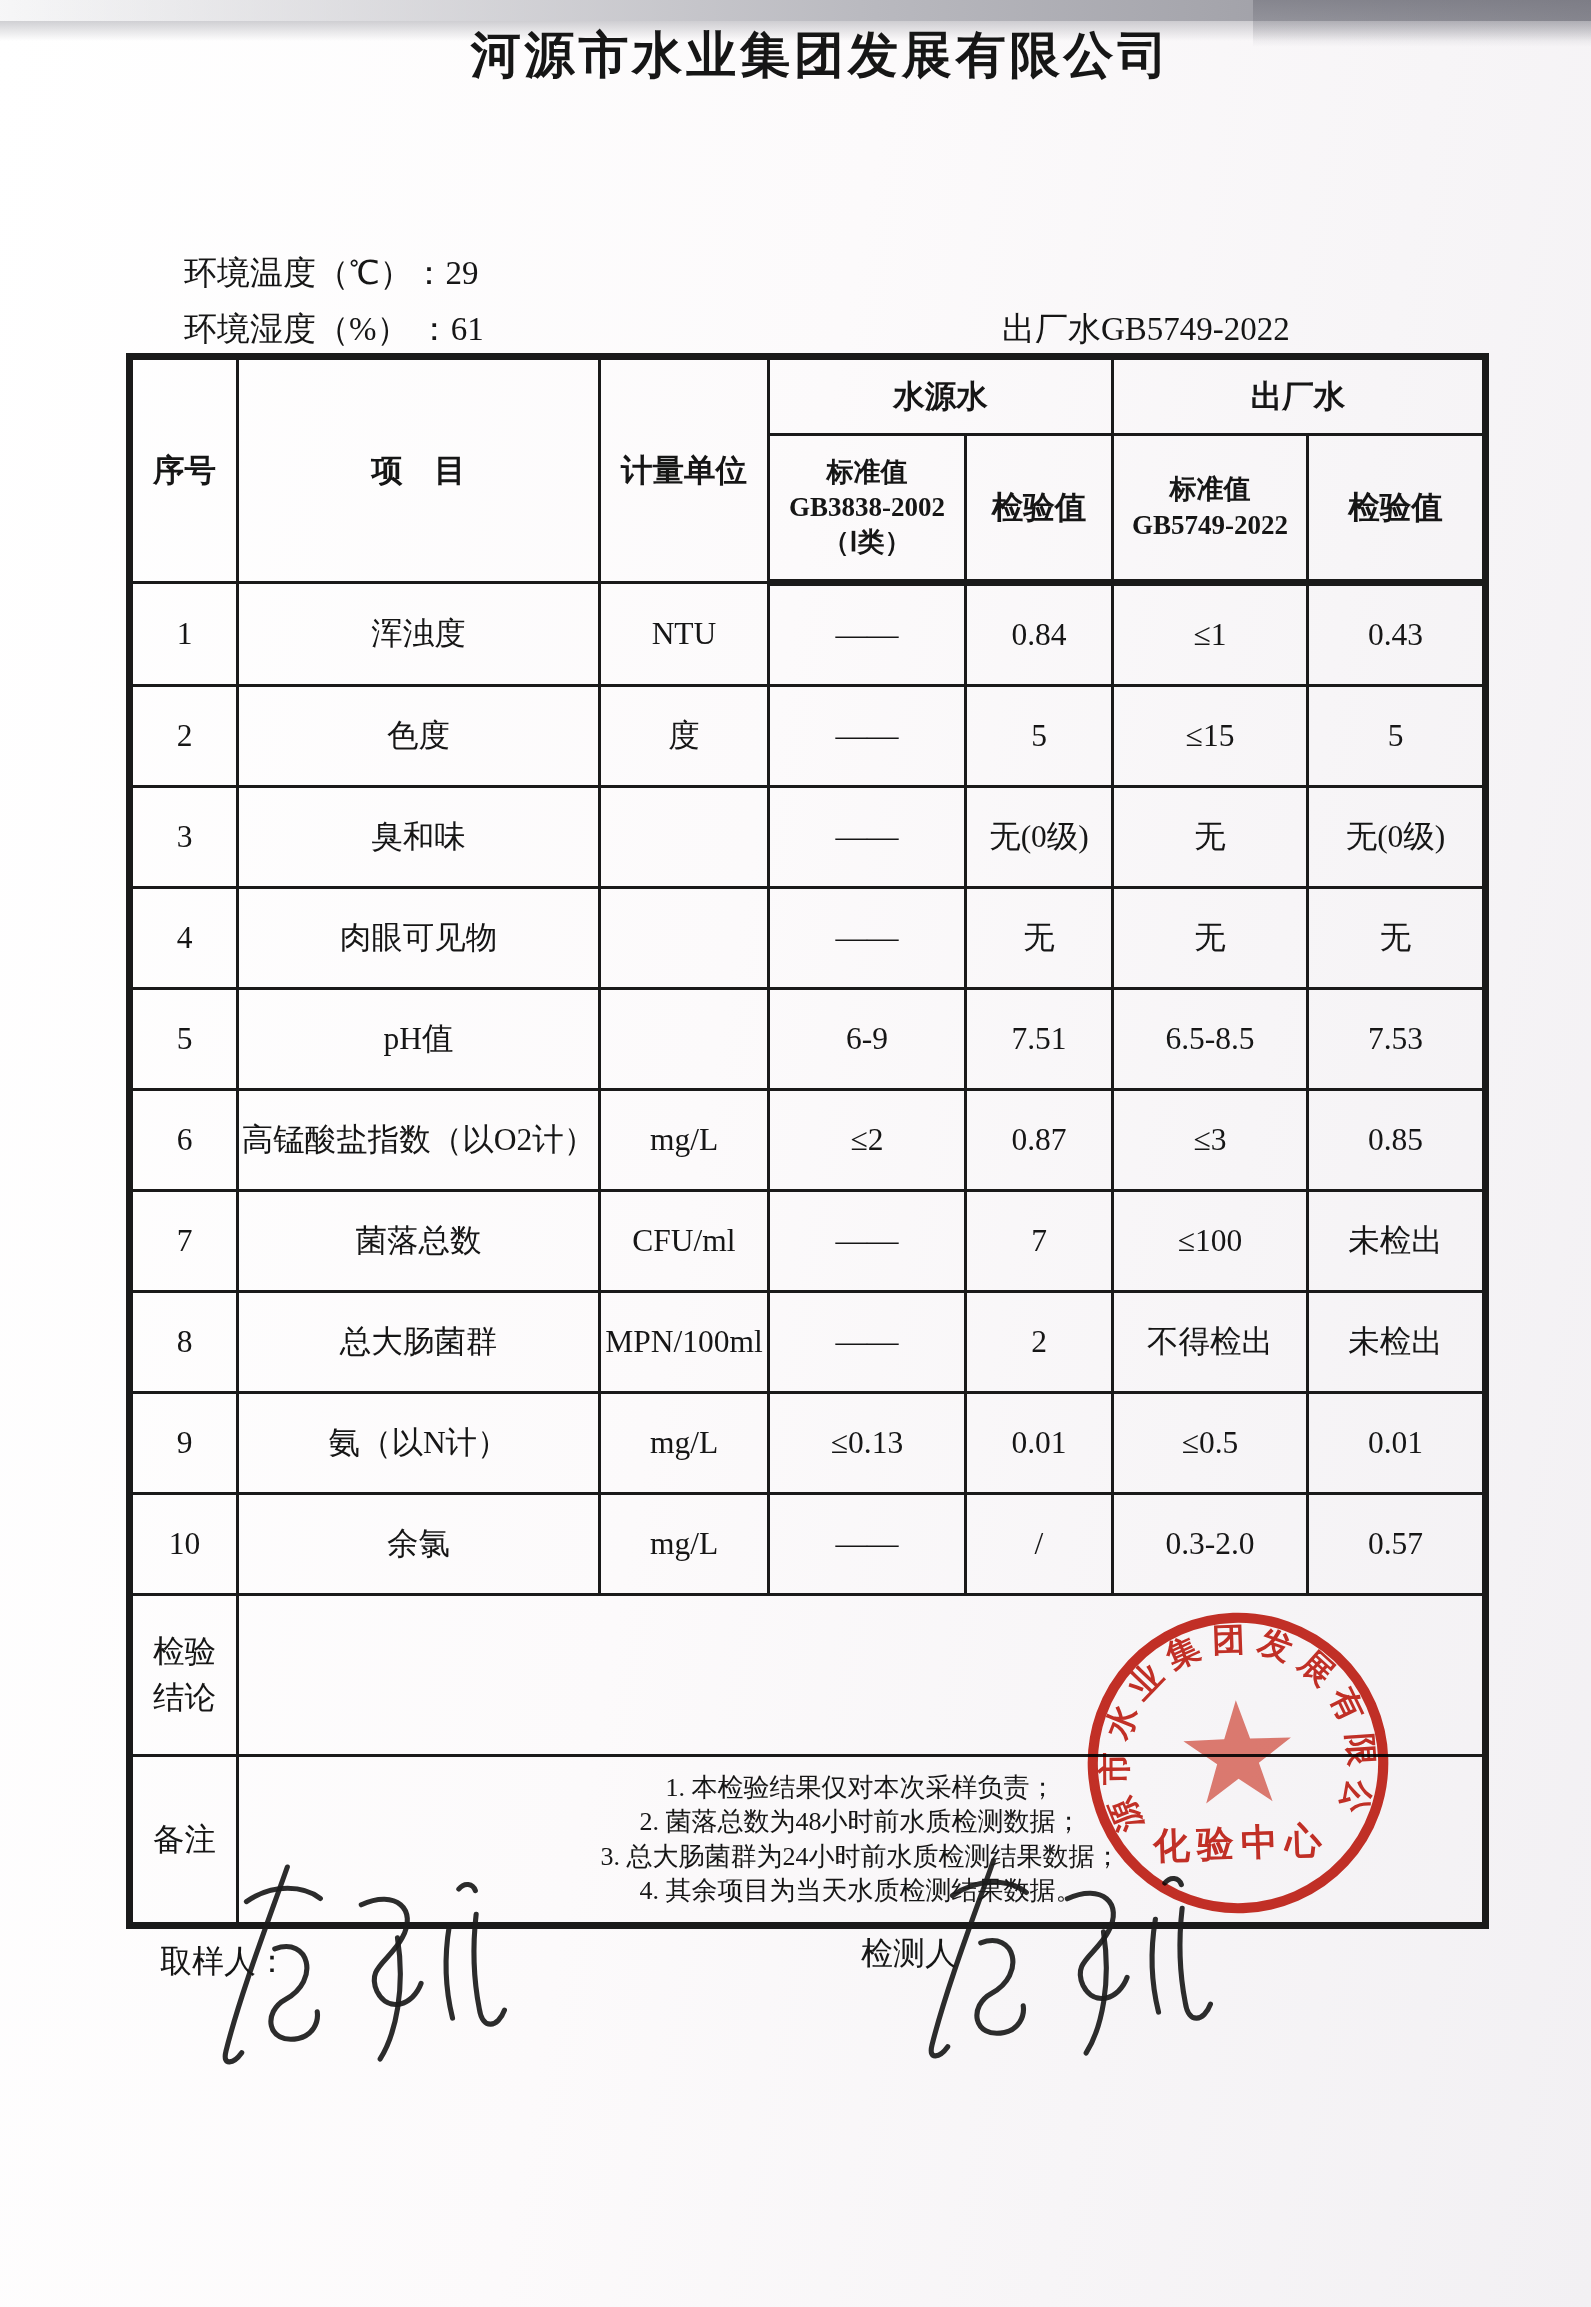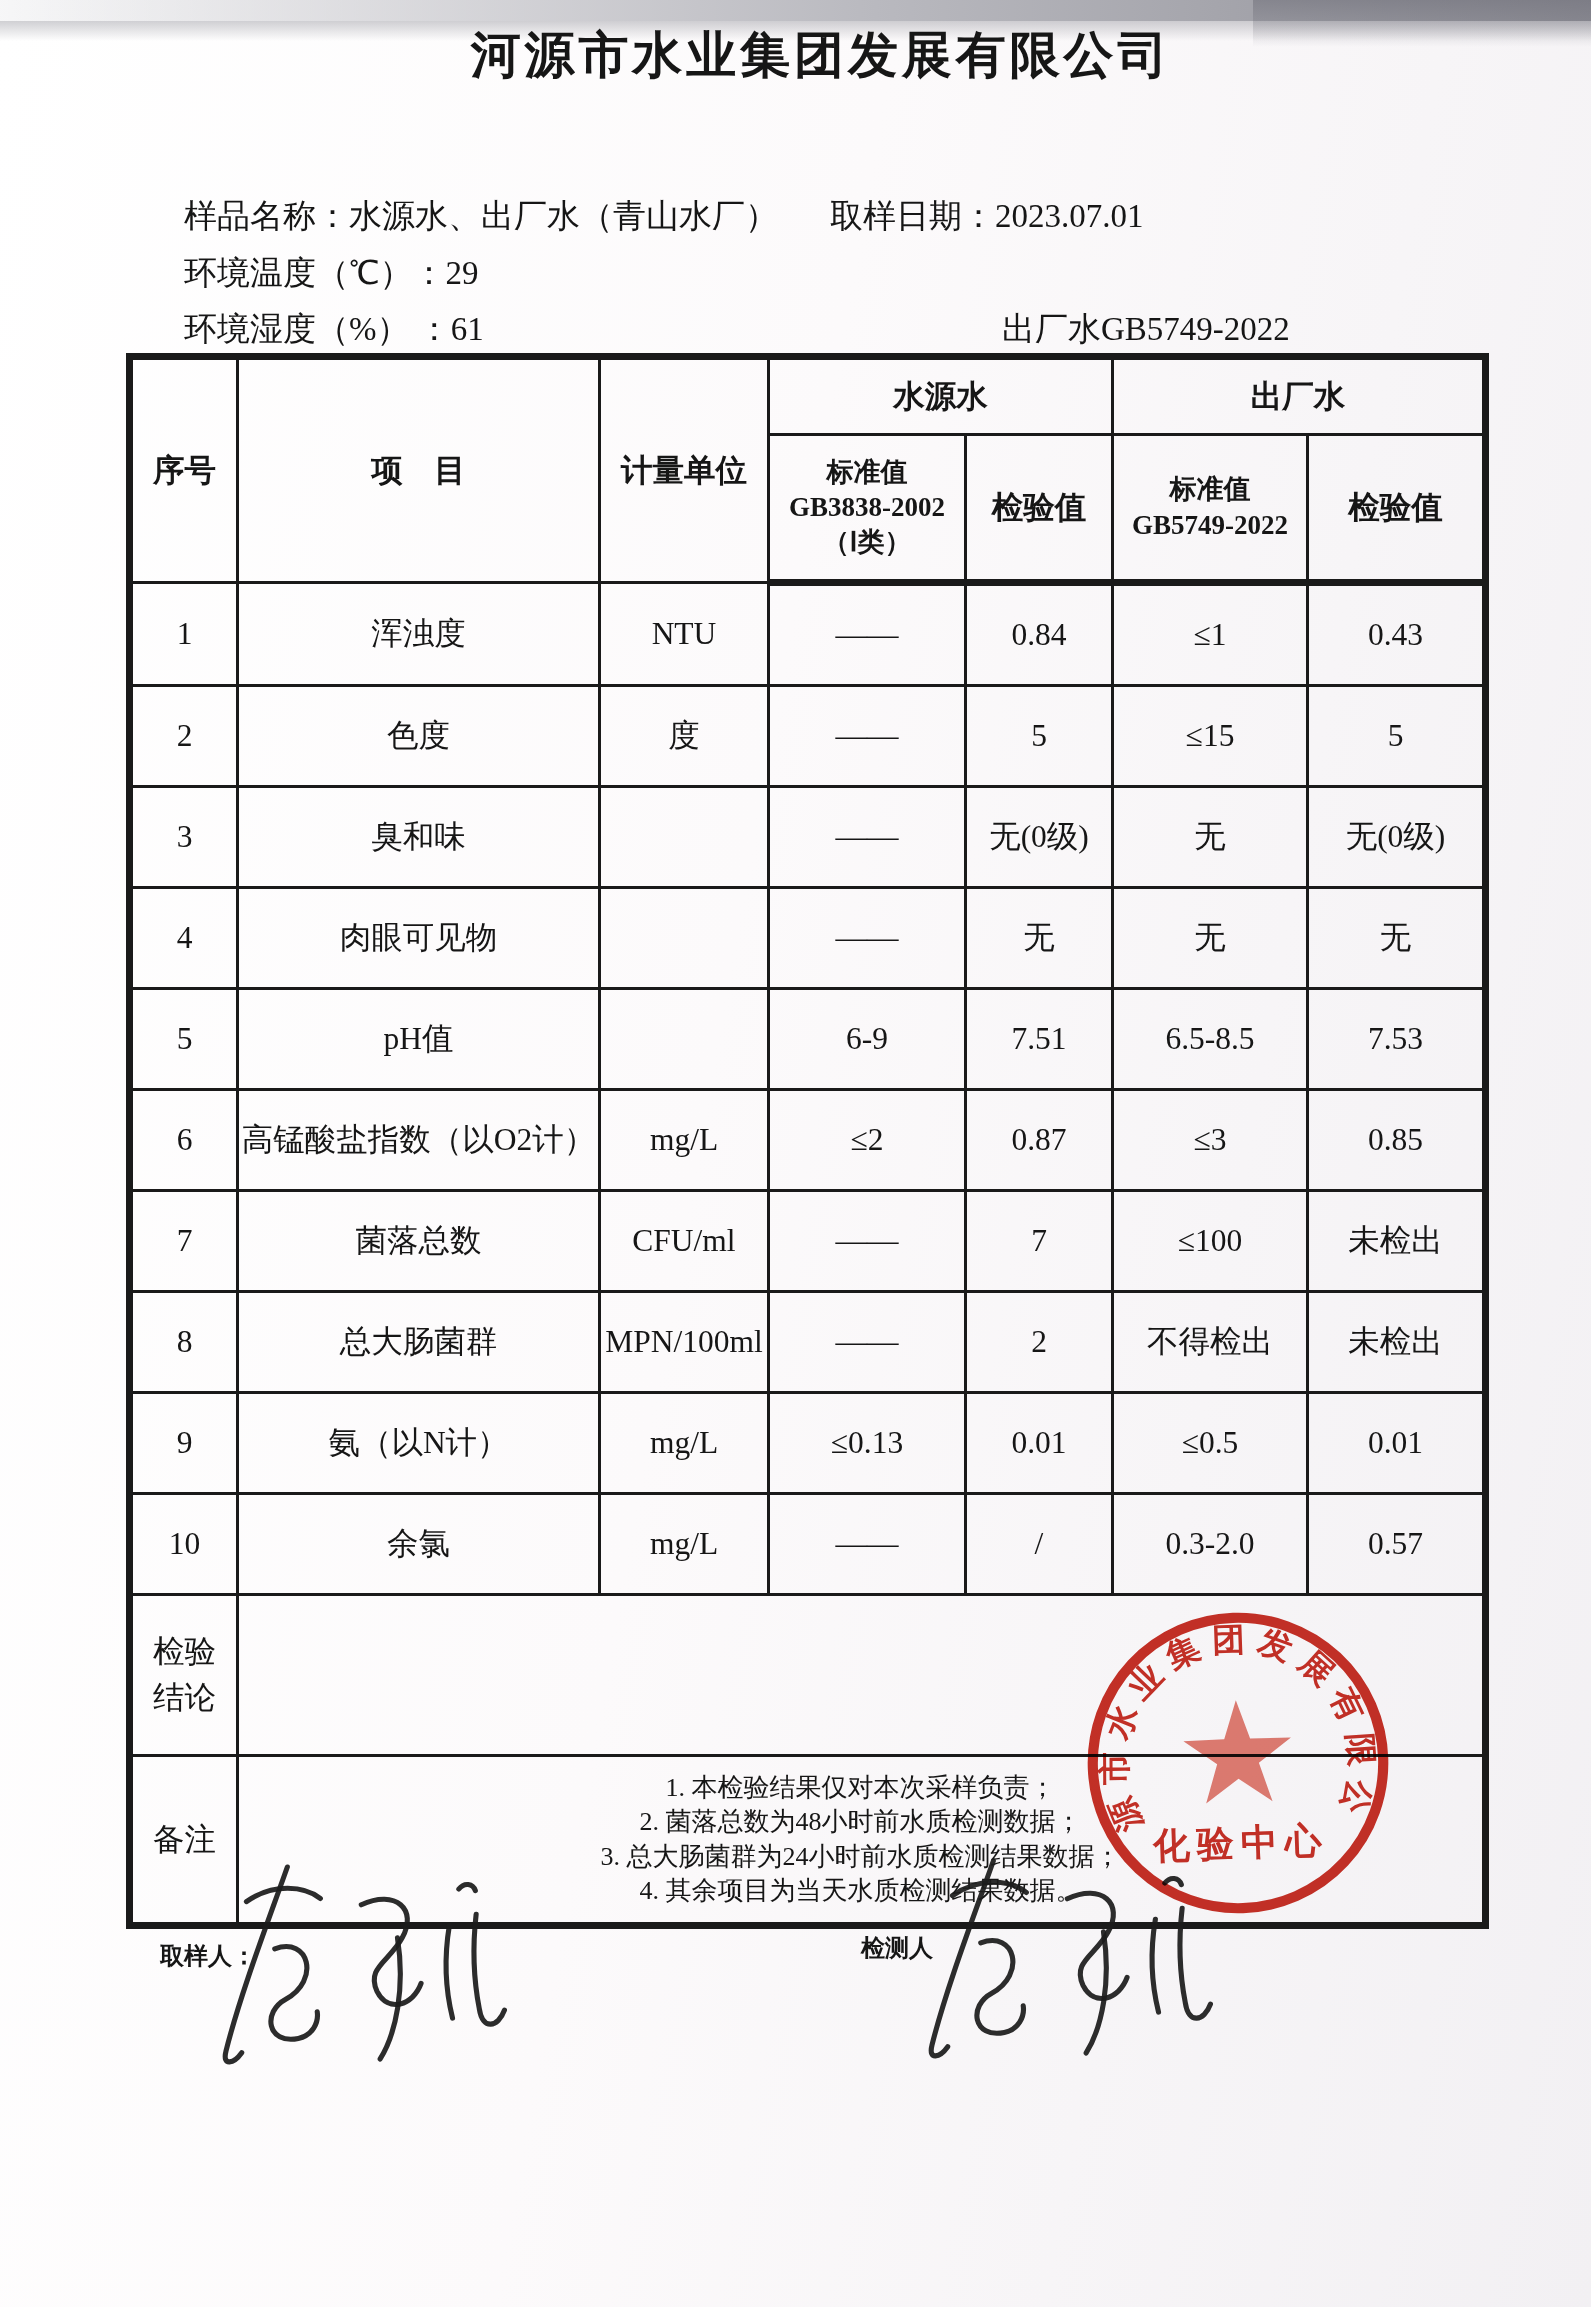--- a/index.html
+++ b/index.html
@@ -33,41 +33,38 @@
   table.main thead tr.h2 th{height:143px;border-bottom-width:7.9px;}
   table.main tbody tr.data td{height:98px;font-weight:400;}
   .std-small{font-size:27px;line-height:1.3;font-weight:600;}
   td.item{text-align:left;padding-left:15.8px;}
   tr.concl td{height:158px;}
   tr.remark td{height:165px;}
   td.notes{text-align:left;padding:6.3px 6.3px 6.3px 11px;}
   .note-line{font-size:26px;line-height:1.32;white-space:nowrap;}
   .two-line{line-height:1.45;}
 
-  .sig-label{position:absolute;font-size:24px;z-index:5;white-space:nowrap;font-weight:bold;}
+  .sig-label{position:absolute;font-size:32px;z-index:5;white-space:nowrap;}
   .sig{position:absolute;z-index:6;}
   .sig path{fill:none;stroke:#1c1c1c;stroke-width:6.5;stroke-linecap:round;stroke-linejoin:round;opacity:.93;}
 
   .stamp{position:absolute;left:1081px;top:1606px;width:314px;height:314px;z-index:7;
     mix-blend-mode:multiply;opacity:.95;transform:rotate(-2deg);}
 </style>
 </head>
 <body>
 
 <div class="page">
 
   <div class="scan-band"></div>
   <div class="scan-band-fade"></div>
   <div class="scan-corner"></div>
 
   <div class="company-title">河源市水业集团发展有限公司</div>
 
-  <div class="info-seg" style="left:184px;top:197px;">
-    <span>样品名称：</span><span>水源水、出厂水（青山水厂）</span><span class="gap"></span><span>取样日期：</span><span>2023.07.01</span>
-  </div>
   <div class="info-seg" style="left:184px;top:254px;">
     <span>环境温度（℃）：</span><span>29</span>
   </div>
   <div class="info-seg" style="left:184px;top:310px;">
     <span>环境湿度（%） ：</span><span>61</span>
   </div>
   <div class="info-seg" style="left:1002px;top:310px;text-align:center;">
     <span>出厂水GB5749-2022</span>
   </div>
 

